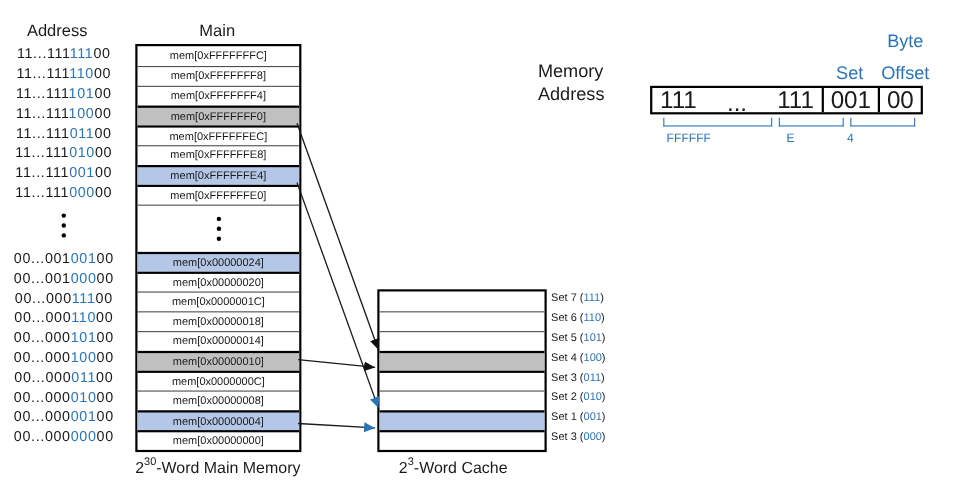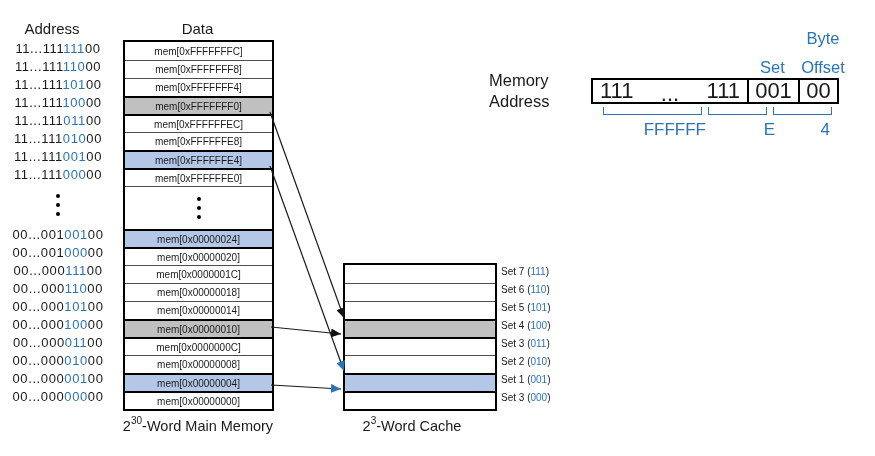--- a/index.html
+++ b/index.html
@@ -39,54 +39,54 @@
   #set-labels { position:absolute; left:501px; top:263px; font-size:10px; }
   .srow { height:18px; line-height:18px; white-space:nowrap; }
 
   
   .caption { position:absolute; top:416px; font-size:14.5px; text-align:center; white-space:nowrap; }
   #mem-caption   { left:86px;  width:224px; }
   #cache-caption { left:335px; width:154px; }
   .caption sup { font-size:10px; position:relative; top:-1px; vertical-align:super; }
 
   
-  #maddr-label { position:absolute; left:489px; top:70px; font-size:16.5px; line-height:21px; }
+  #maddr-label { position:absolute; left:489px; top:55px; font-size:16.5px; line-height:21px; }
   #maddr-box { position:absolute; left:591px; top:78px; width:248px; height:26px; box-sizing:border-box;
                border:2px solid #000; display:flex; font-size:22px; }
   .mcell { display:flex; align-items:center; justify-content:center; box-sizing:border-box; }
   #cell-tag { width:154px; justify-content:space-between; padding:0 7px; }
   #cell-set { width:51px; border-left:2px solid #000; }
   #cell-off { width:39px; border-left:2px solid #000; }
   #cell-tag .dots { position:relative; top:3px; }
 
   .fld-lbl { position:absolute; color:var(--blue); font-size:16.5px; text-align:center; white-space:nowrap; }
   #lbl-tag    { left:591px; top:58px; width:154px; }
   #lbl-set    { left:745px; top:58px; width:55px;  }
   #lbl-offset { left:778px; top:58px; width:90px;  }
   #lbl-byte   { left:778px; top:29px; width:90px;  }
 
   .brace { position:absolute; top:107px; height:8px; box-sizing:border-box;
            border:1.5px solid var(--blue); border-top:none; }
   #brace-tag { left:603px; width:99px; }
   #brace-mid { left:708px; width:59px; }
   #brace-low { left:773px; width:59px; }
-  .hexlbl { position:absolute; top:120px; color:var(--blue); font-size:17px; text-align:right; }
+  .hexlbl { position:absolute; top:120px; color:var(--blue); font-size:11px; text-align:left; }
   #hex-tag { left:606px; width:100px; }
   #hex-mid { left:715px; width:60px;  }
   #hex-low { left:770px; width:60px;  }
 
   #arrows { position:absolute; left:0; top:0; pointer-events:none; }
 </style>
 </head>
 <body>
 
 <div id="stage" style="--blue: #2B74B8; --row-blue: #B4C7E7; --row-gray: #C0C0C0;">
 
   <div class="hdr" id="addr-hdr">Address</div>
-  <div class="hdr" id="data-hdr">Data</div>
+  <div class="hdr" id="data-hdr">Main</div>
 
   <div id="addr-col">
     <div id="addr-top">
         <div class="arow"><span>11...111</span><span class="blue">111</span><span>00</span></div>
         <div class="arow"><span>11...111</span><span class="blue">110</span><span>00</span></div>
         <div class="arow"><span>11...111</span><span class="blue">101</span><span>00</span></div>
         <div class="arow"><span>11...111</span><span class="blue">100</span><span>00</span></div>
         <div class="arow"><span>11...111</span><span class="blue">011</span><span>00</span></div>
         <div class="arow"><span>11...111</span><span class="blue">010</span><span>00</span></div>
         <div class="arow"><span>11...111</span><span class="blue">001</span><span>00</span></div>

